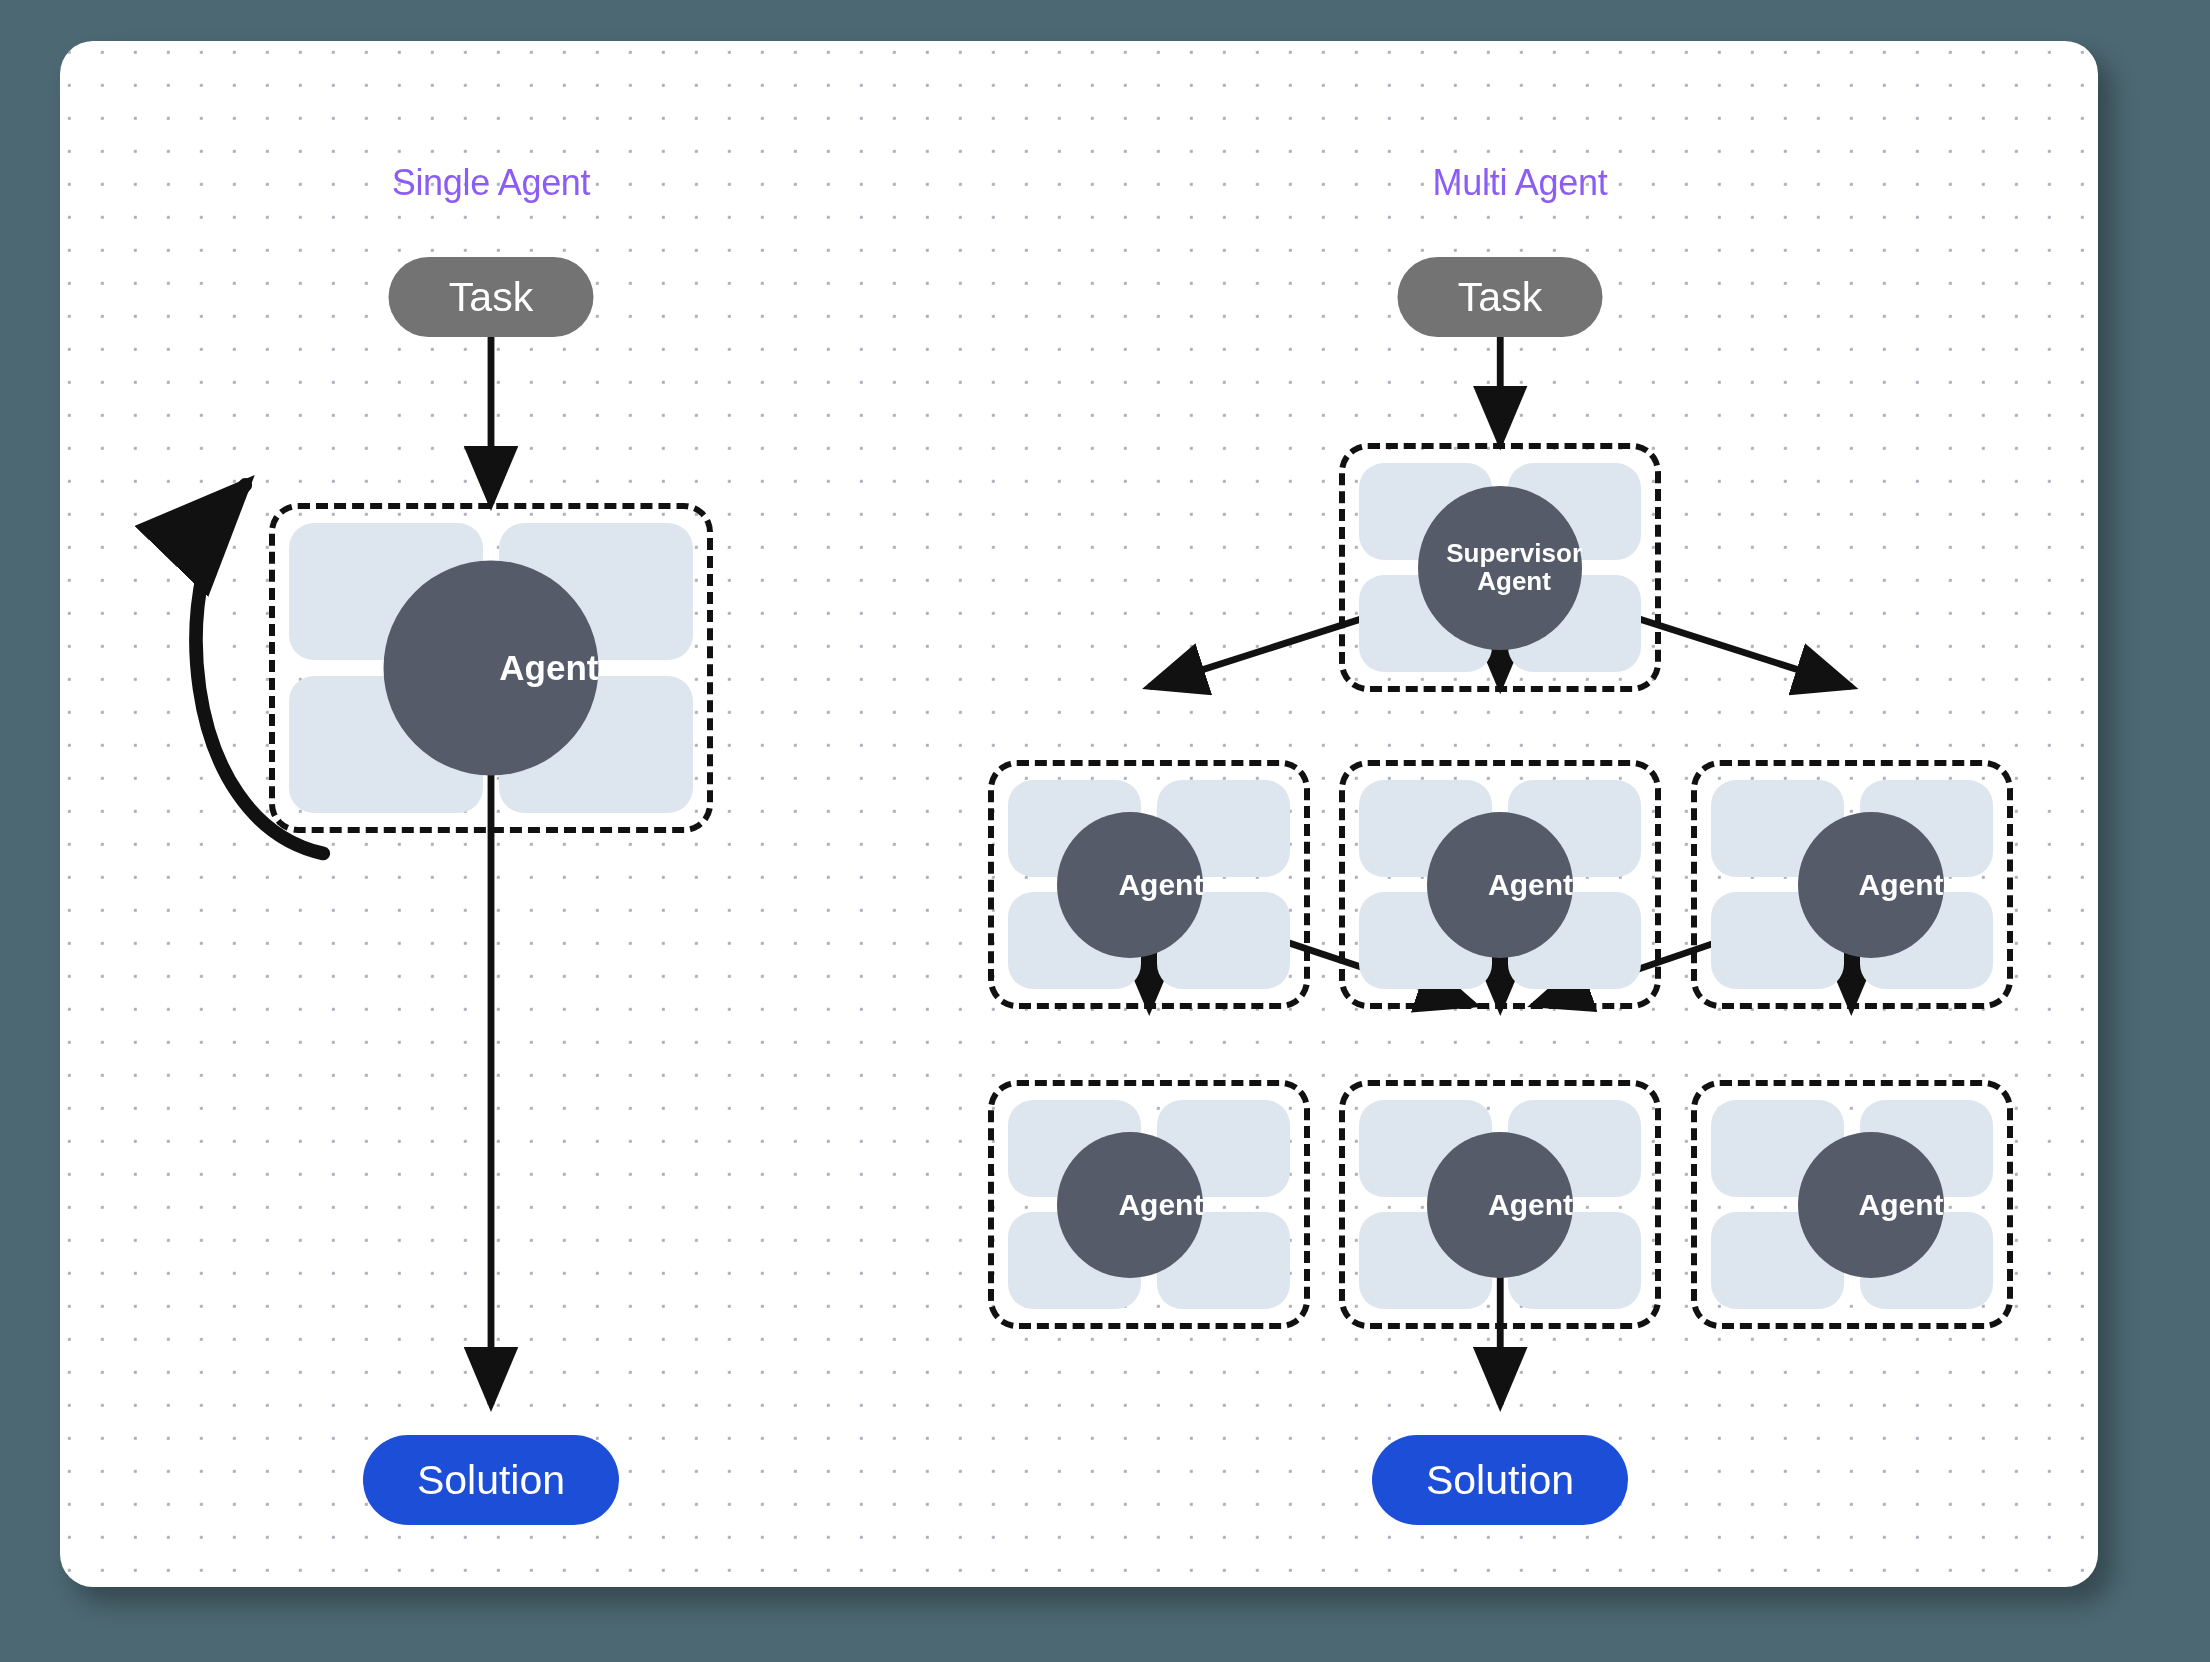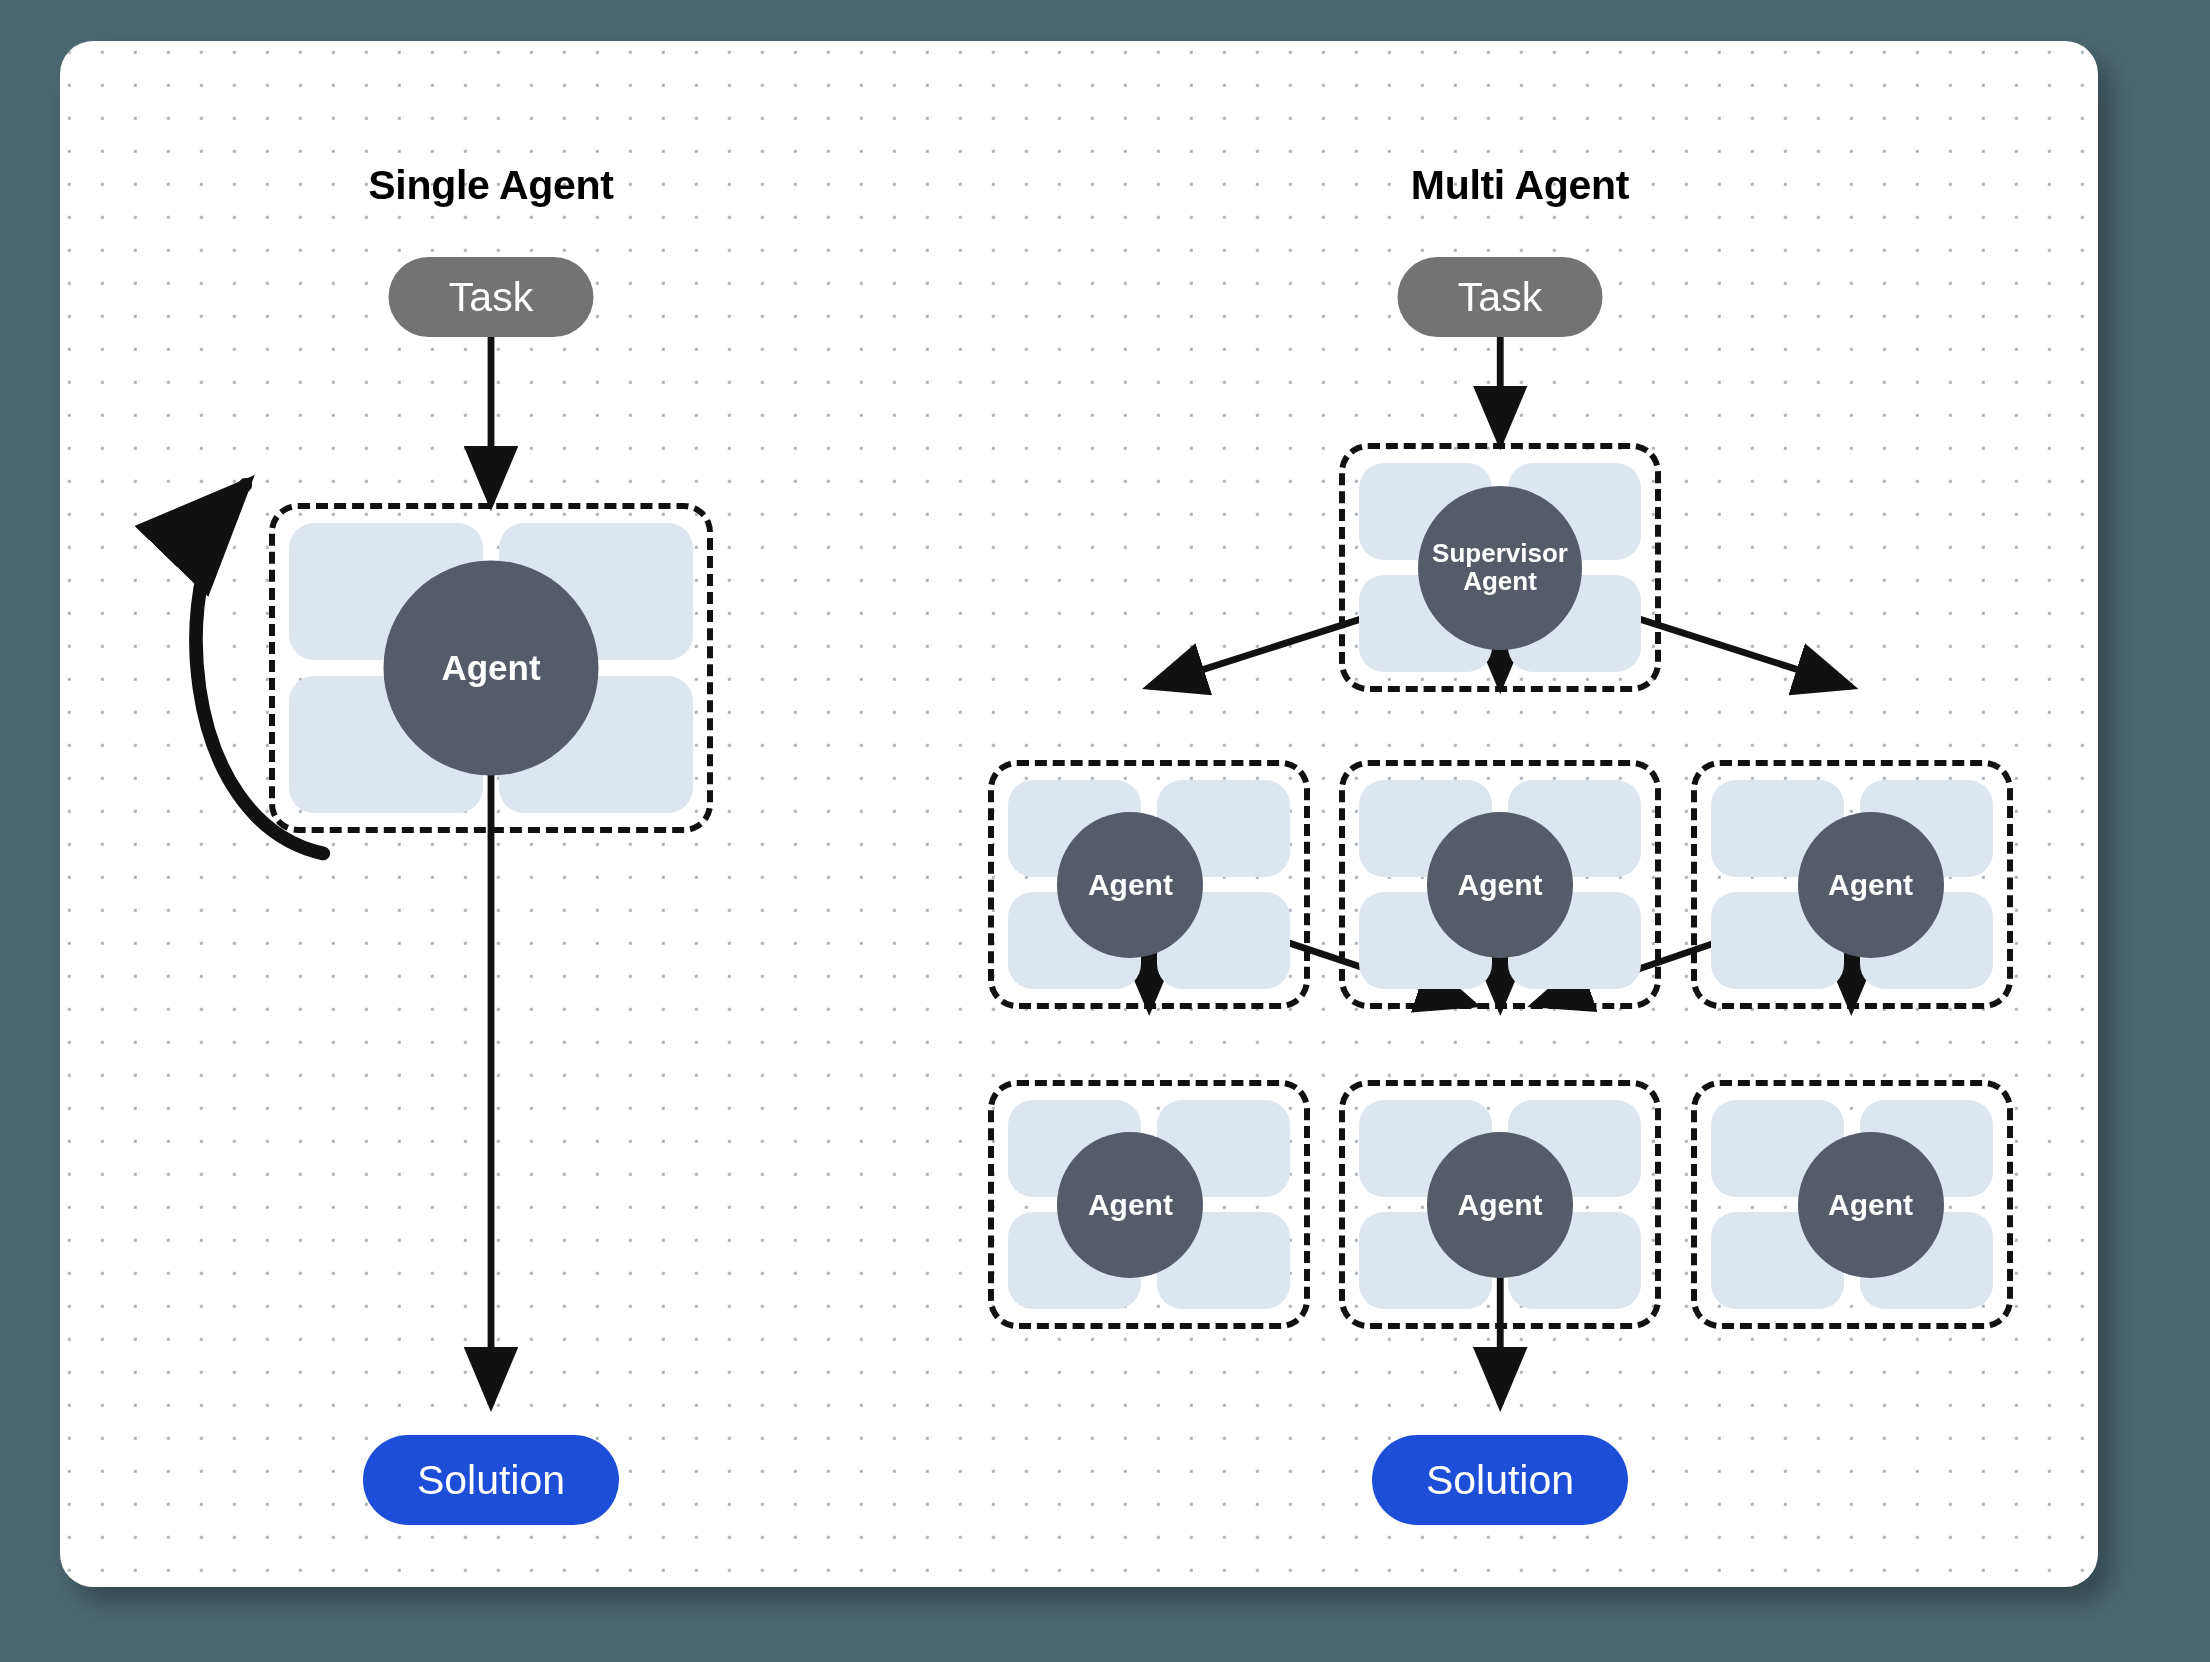--- a/index.html
+++ b/index.html
@@ -41,23 +41,23 @@
       radial-gradient(circle at 1.6px 1.6px, #9aa3ad 1.5px, rgba(255,255,255,0) 1.7px);
     background-size: 33px 33px;
     background-position: 7.8px 9.8px;
     opacity: 0.85;
     pointer-events: none;
   }
 
   
   .col-title {
     position: absolute;
-    font-size: 41px;
-    font-weight: 700;
-    color: #000000;
+    font-size: 36px;
+    font-weight: 400;
+    color: #8b5cf6;
     letter-spacing: -0.3px;
     white-space: nowrap;
     transform: translateX(-50%);
   }
 
   
   .pill {
     position: absolute;
     display: flex;
     align-items: center;
@@ -92,21 +92,21 @@
   .tile {
     background: #dde5ef;
     border-radius: 25px;
   }
   .agent-circle {
     position: absolute;
     border-radius: 50%;
     background: #555b69;
     display: flex;
     align-items: center;
-    justify-content: center;
+    justify-content: flex-end;
     text-align: center;
     color: #ffffff;
     font-weight: 700;
     line-height: 1.05;
     transform: translate(-50%, -50%);
     white-space: pre-line;
   }
 
   
   #edges {

